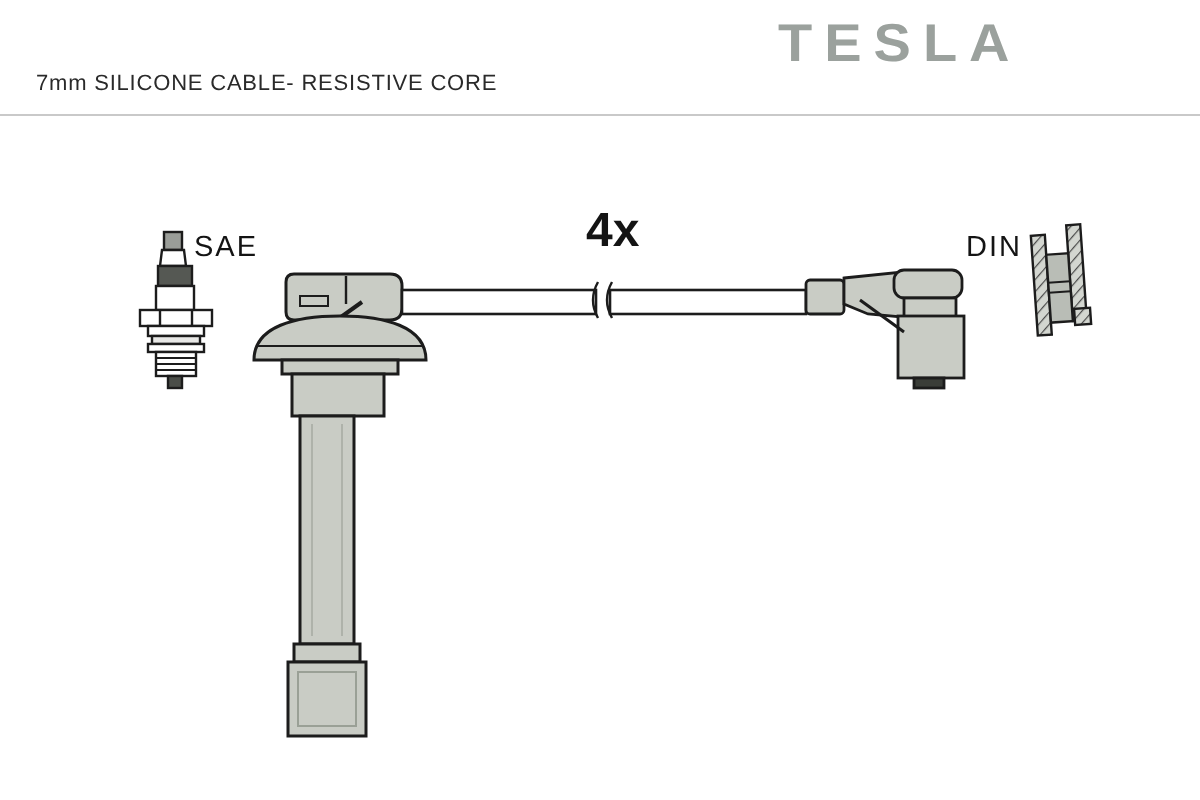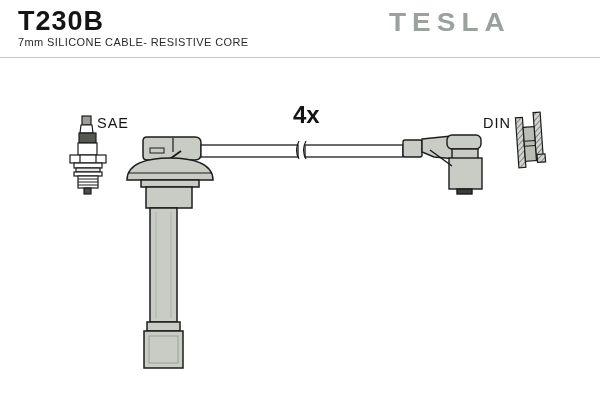--- a/index.html
+++ b/index.html
@@ -16,21 +16,20 @@
   .diagram{position:absolute;left:0;top:0;width:600px;height:400px;}
   svg text{font-family:"Liberation Sans",sans-serif;fill:#141414;}
   .lbl{font-size:14.5px;letter-spacing:1px;}
   .qty{font-size:24px;font-weight:600;}
 </style>
 </head>
 <body>
 
 <div class="page">
 
-  <div class="part-number">T230B</div>
   <div class="subtitle">7mm SILICONE CABLE- RESISTIVE CORE</div>
   <div class="brand">TESLA</div>
   <div class="divider"></div>
 
   <svg class="diagram" width="600" height="400" viewBox="0 0 600 400" xmlns="http://www.w3.org/2000/svg">
     <defs>
       <pattern id="hatch" width="4" height="4" patternUnits="userSpaceOnUse" patternTransform="rotate(45 0 0)">
         <rect width="4" height="4" fill="#d3d6d0"></rect>
         <line x1="0" y1="0" x2="0" y2="4" stroke="#4a4a4a" stroke-width="1.2"></line>
       </pattern>

